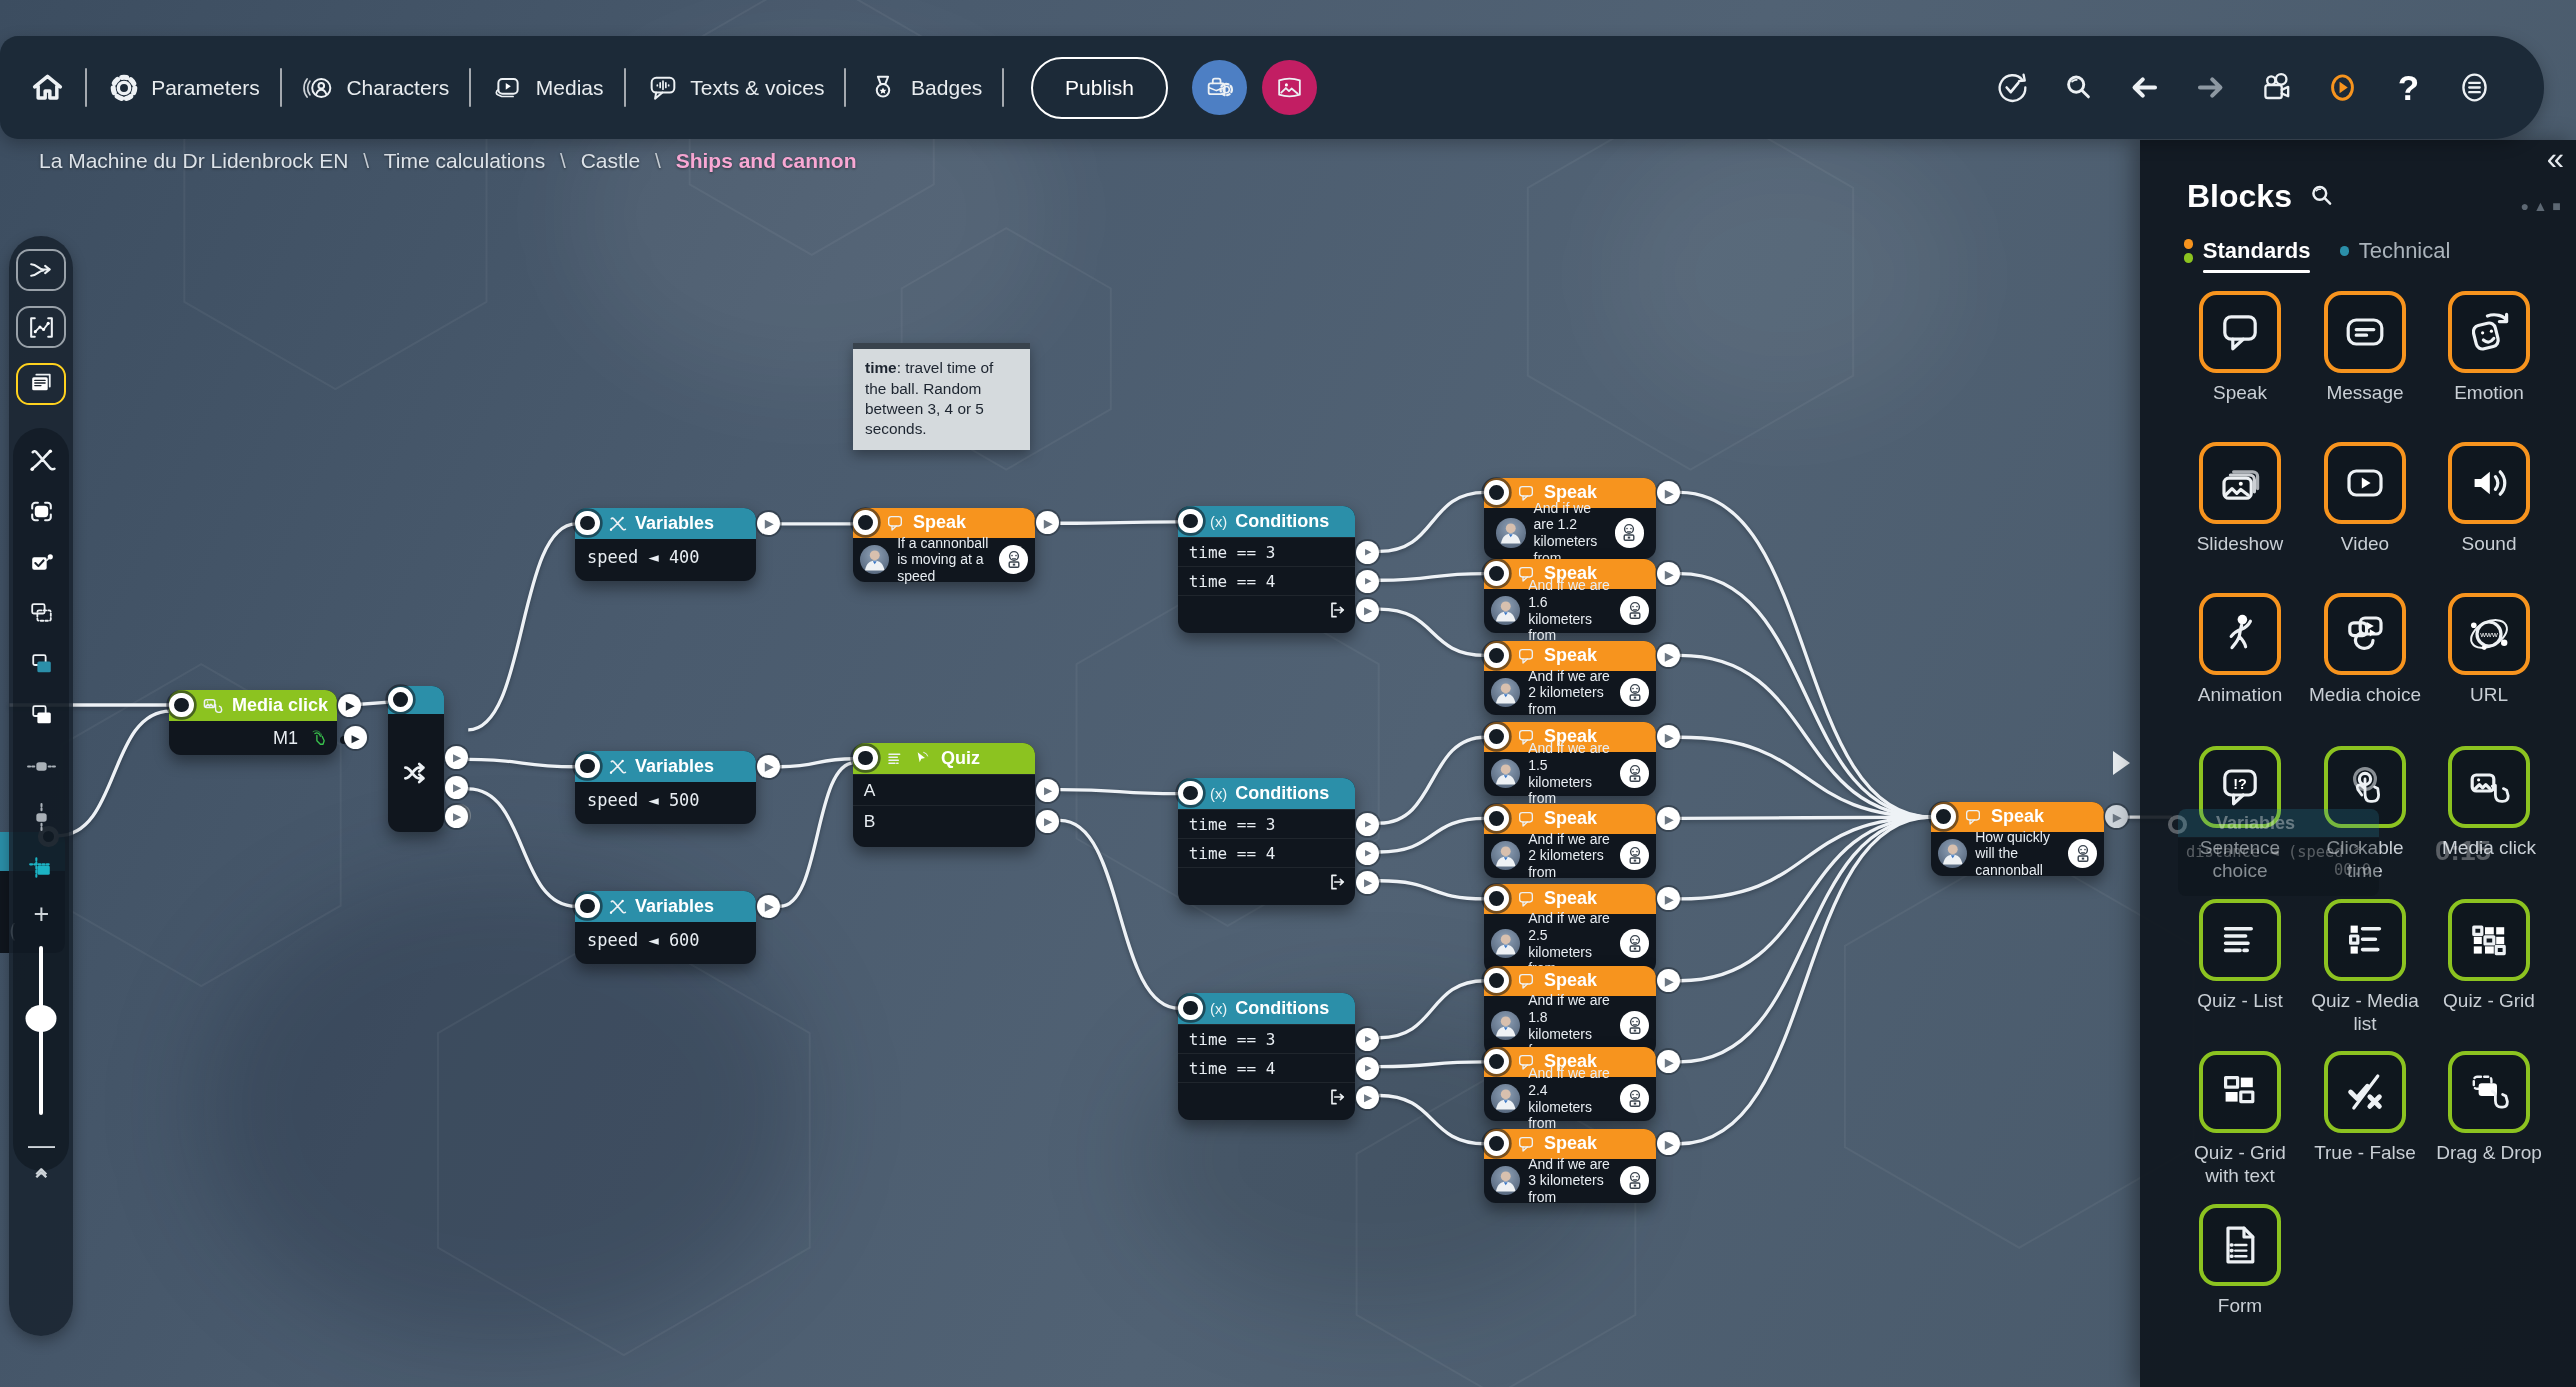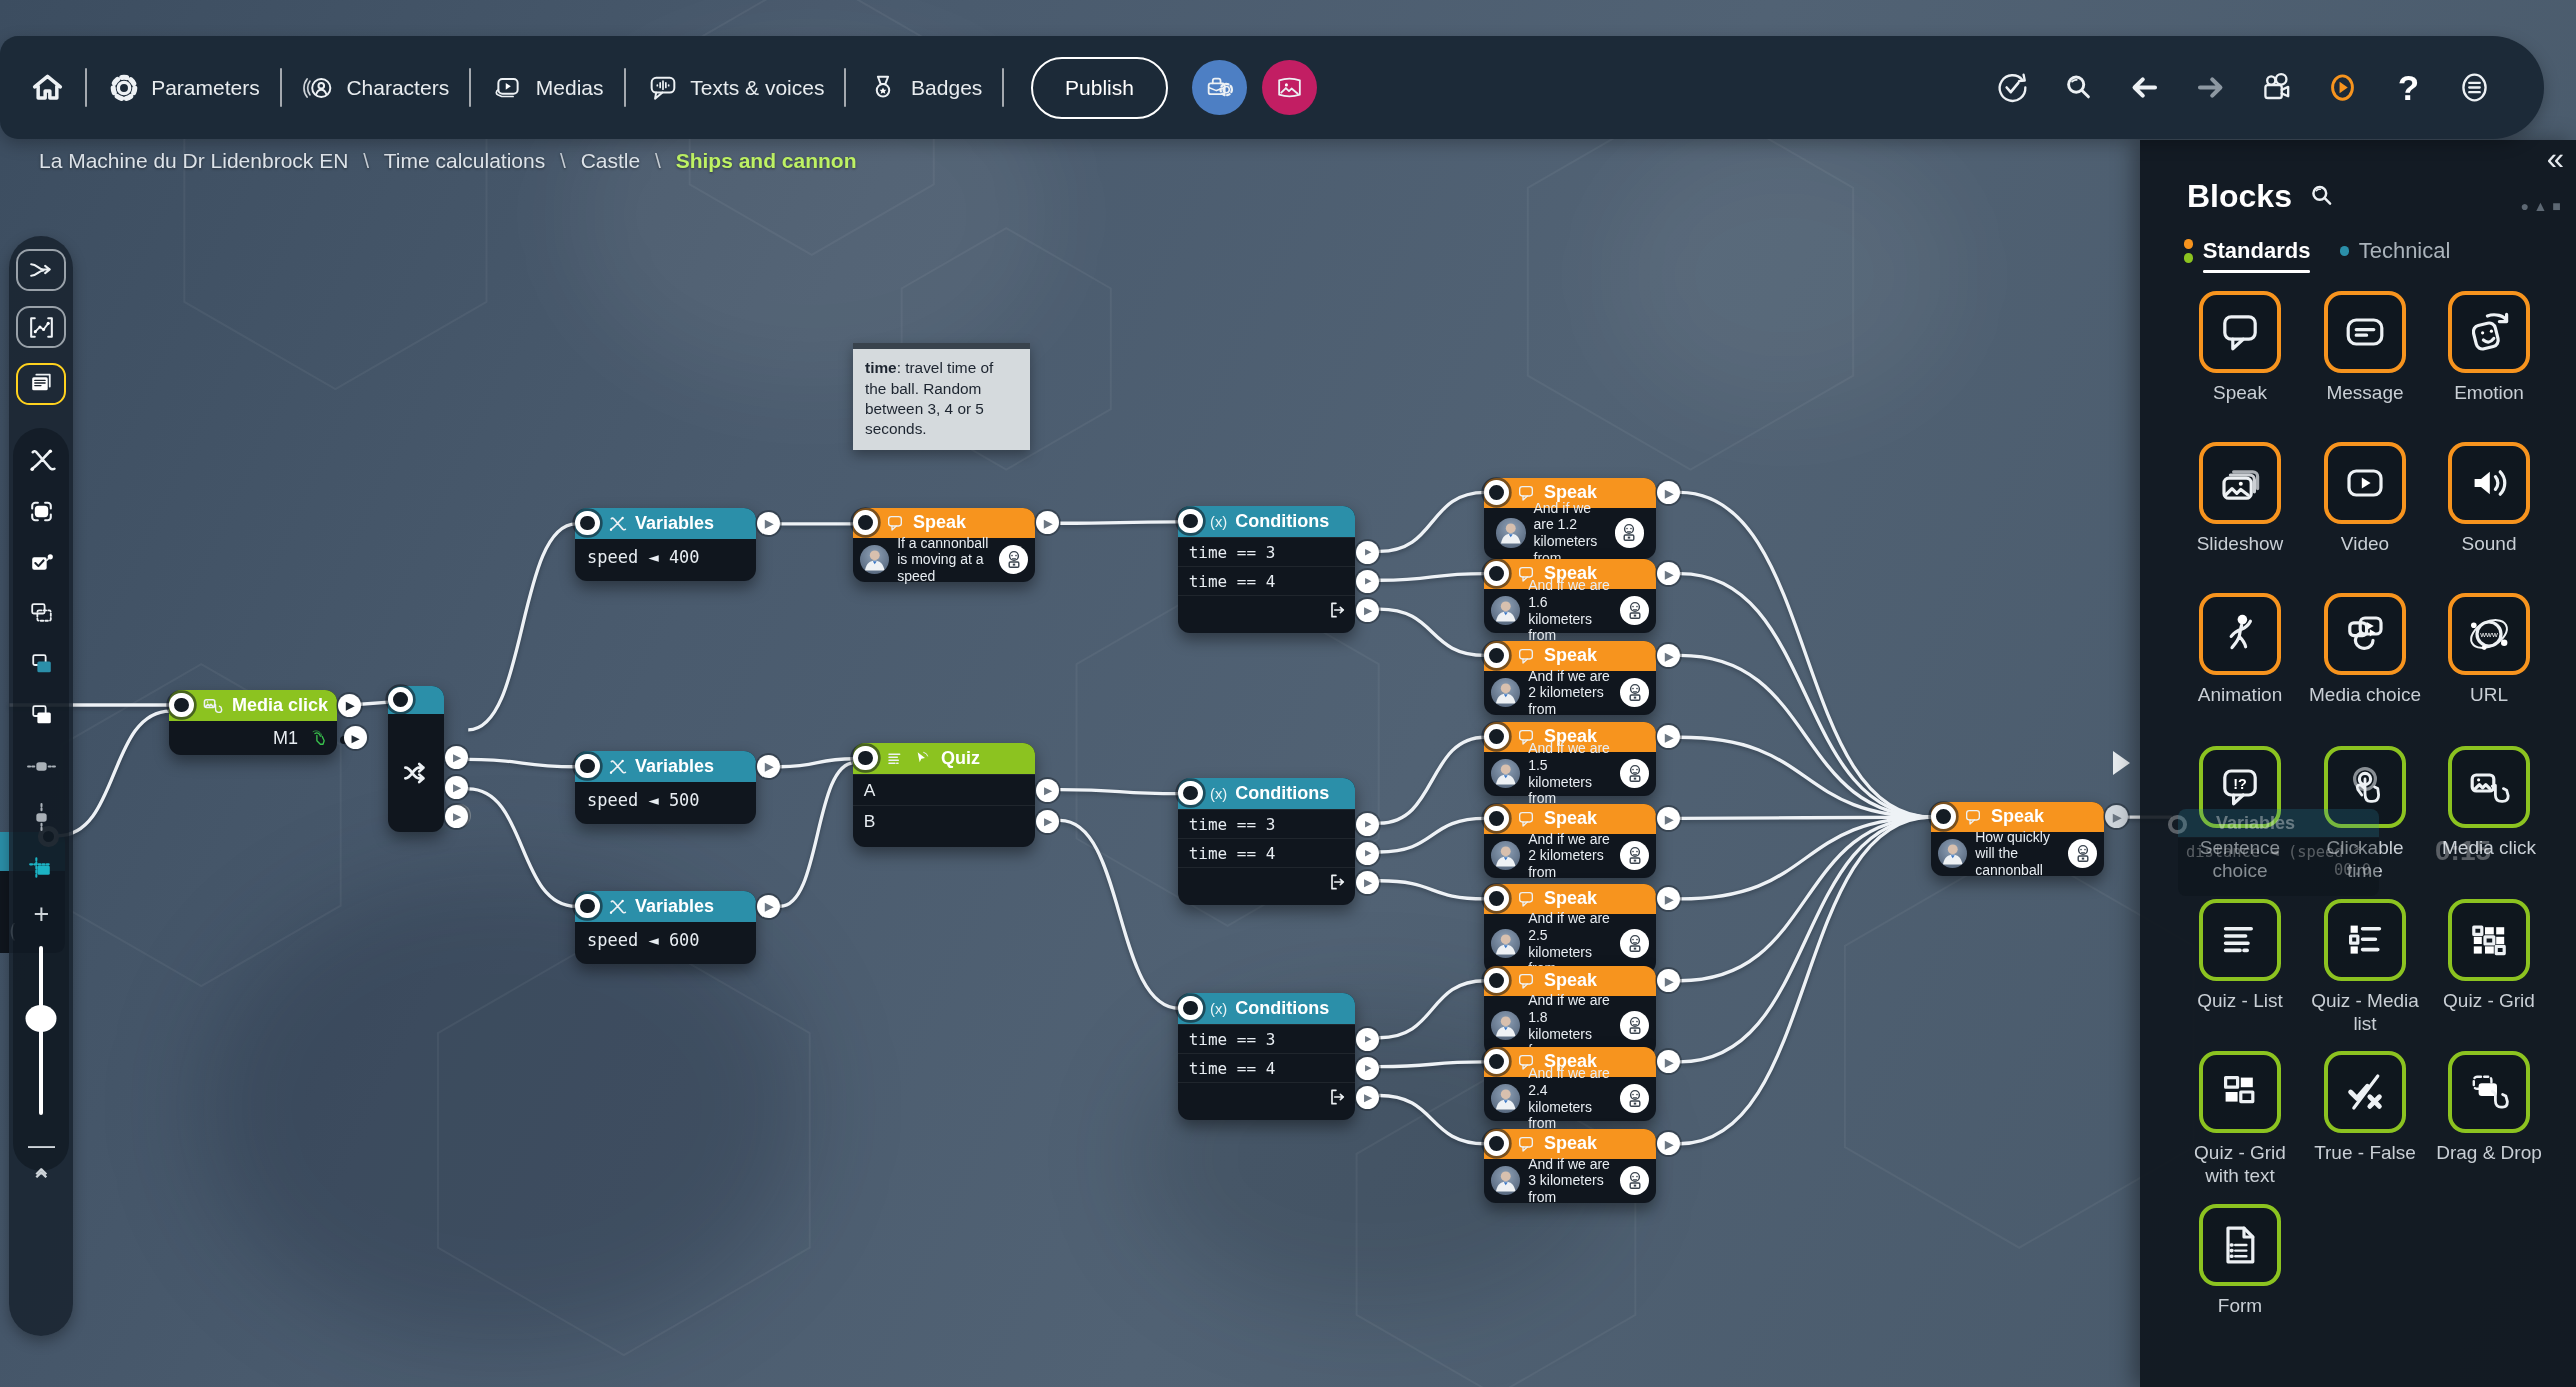--- a/index.html
+++ b/index.html
@@ -26,21 +26,21 @@
     color:#fff;font-size:21px;margin:0 24px 0 6.7px;}
   .tb-circle{width:55px;height:55px;border-radius:50%;display:flex;align-items:center;justify-content:center;margin-right:14.8px;}
   #tb-right{margin-left:auto;display:flex;align-items:center;gap:31px;padding-right:52px;}
   .tbr-ic{width:35px;height:35px;display:flex;align-items:center;justify-content:center;}
   .q-mark{color:#fff;font-size:35px;font-weight:bold;}
 
   
   #breadcrumb{position:absolute;left:39px;top:149px;display:flex;align-items:baseline;gap:14.8px;z-index:20;
     font-size:21px;color:#dde3e9;text-shadow:0 1.3px 2.7px rgba(0,0,0,.45);}
   .bc-item{position:relative;}
-  .bc-item.bold{font-weight:bold;color:#bef264;}
+  .bc-item.bold{font-weight:bold;color:#f9a8d4;}
   .bc-sep{color:#c6cdd4;}
 
   
   #canvas{position:absolute;inset:0;z-index:1;
     background:linear-gradient(115deg,#3c4d60 0%,#4a5b6e 30%,#516274 55%,#475869 100%);}
   .blob{position:absolute;border-radius:50%;filter:blur(47px);}
   #hexes{position:absolute;inset:0;}
   #edges{position:absolute;inset:0;z-index:4;filter:drop-shadow(0 2px 2px rgba(10,18,26,.35));}
   #edges path, #edges line{stroke:#eef2f6;stroke-width:5;fill:none;}
 

